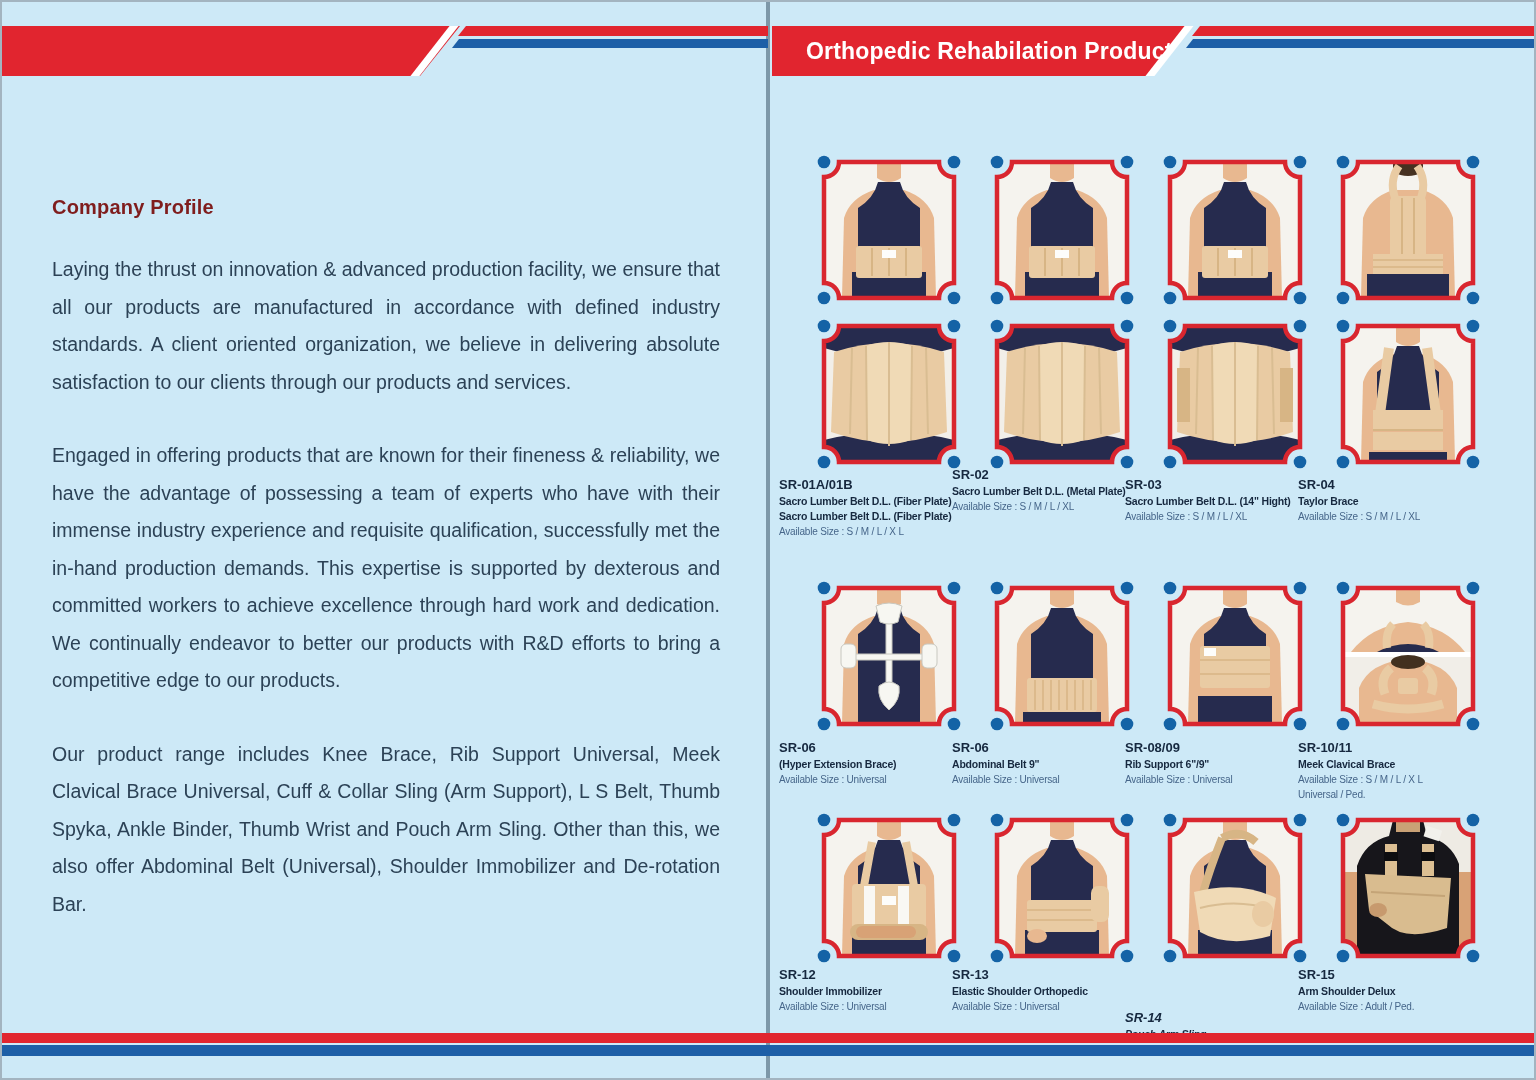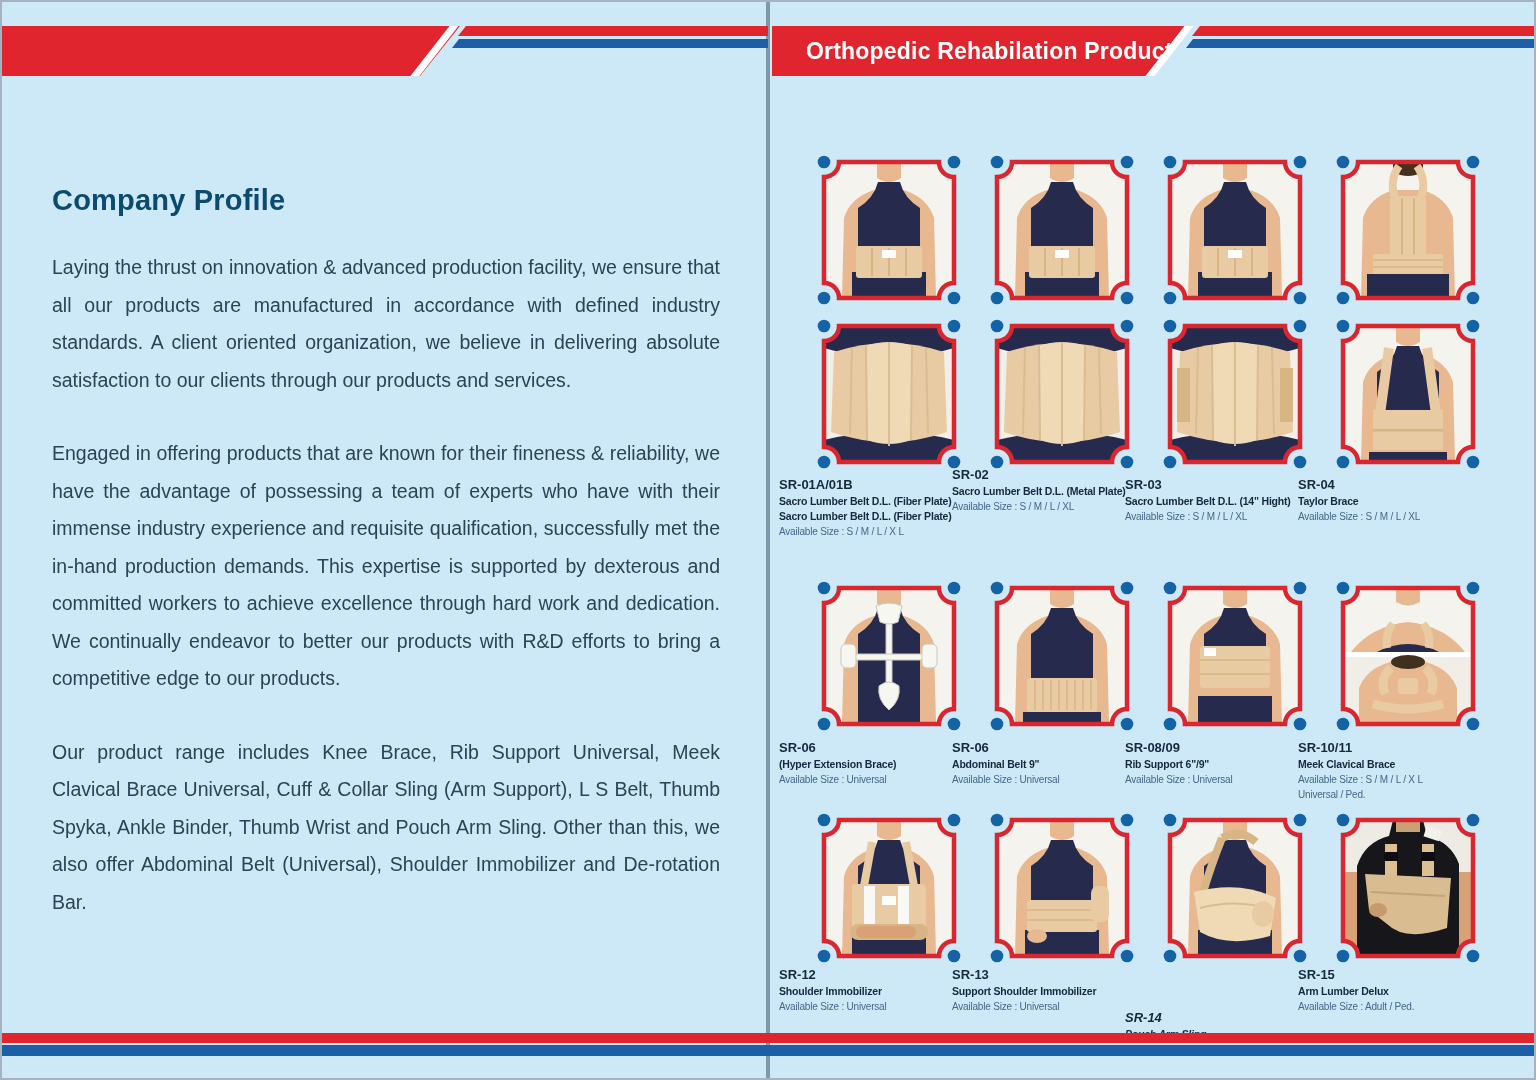--- a/index.html
+++ b/index.html
@@ -18,21 +18,21 @@
   .banner-title{color:#ffffff; font-size:23px; font-weight:bold; line-height:50px; padding-left:34px; letter-spacing:.2px;}
   .stripe{position:absolute;}
   .stripe.red{background:#e1252f;}
   .stripe.blue{background:#1d5fa7;}
   .sliver{position:absolute; width:9px; height:50px; background:#ffffff; transform:skewX(-38deg);}
   
   .bot-red{position:absolute; left:0; right:0; top:1031px; height:10px; background:#e1252f;}
   .bot-blue{position:absolute; left:0; right:0; top:1043px; height:11px; background:#1d5fa7;}
   
   .profile{position:absolute; left:50px; top:182px; width:668px; color:#2c4256;}
-  .profile h1{font-size:29px; margin:0 0 32px 0; color:#0c4a6e; letter-spacing:.2px;}
+  .profile h1{font-size:20px; margin:12px 0 32px 0; color:#7f1d1d; letter-spacing:.2px;}
   .profile p{font-size:19.5px; line-height:37.5px; text-align:justify; margin:0 0 36px 0;}
   
   .pcell{position:absolute; width:150px; height:152px;}
   .plabel{position:absolute; width:220px; text-align:left; color:#16283f;}
   .pcode{font-size:13px; font-weight:bold; line-height:18px;}
   .pname{font-size:10.5px; font-weight:bold; line-height:15px; letter-spacing:-0.2px; white-space:nowrap;}
   .psize{font-size:10px; line-height:15px; color:#46668a; letter-spacing:-0.2px; white-space:nowrap;}
 </style>
 </head>
 <body>
@@ -423,21 +423,21 @@
     <ellipse cx="50" cy="124" rx="10" ry="7" fill="#e8b890"></ellipse>
             </g>
   <path d="M25 8 H125 A15 15 0 0 0 140 23 V129 A15 15 0 0 0 125 144 H25 A15 15 0 0 0 10 129 V23 A15 15 0 0 0 25 8 Z" fill="none" stroke="#d9262f" stroke-width="4.5"></path>
   <circle cx="10" cy="8" r="6.3" fill="#1463a6"></circle>
   <circle cx="140" cy="8" r="6.3" fill="#1463a6"></circle>
   <circle cx="10" cy="144" r="6.3" fill="#1463a6"></circle>
   <circle cx="140" cy="144" r="6.3" fill="#1463a6"></circle>
   </svg></div>
         <div class="plabel" style="left: 950px; top: 964px;">
           <div class="pcode">SR-13</div>
-          <div class="pname">Support Shoulder Immobilizer</div>
+          <div class="pname">Elastic Shoulder Orthopedic</div>
           <div class="psize">Available Size : Universal</div>
         </div>
         <div class="pcell" style="left: 1158px; top: 810px;"><svg width="150" height="152" viewBox="0 0 150 152">
   <defs>
               <clipPath id="cp15">
                 <path d="M25 8 H125 A15 15 0 0 0 140 23 V129 A15 15 0 0 0 125 144 H25 A15 15 0 0 0 10 129 V23 A15 15 0 0 0 25 8 Z"></path>
               </clipPath>
             </defs>
   <g clip-path="url(#cp15)">
               <rect x="10" y="8" width="130" height="136" fill="#f5f3ee"></rect>
@@ -482,21 +482,21 @@
     <ellipse cx="45" cy="98" rx="9" ry="7" fill="#c79a6e"></ellipse>
             </g>
   <path d="M25 8 H125 A15 15 0 0 0 140 23 V129 A15 15 0 0 0 125 144 H25 A15 15 0 0 0 10 129 V23 A15 15 0 0 0 25 8 Z" fill="none" stroke="#d9262f" stroke-width="4.5"></path>
   <circle cx="10" cy="8" r="6.3" fill="#1463a6"></circle>
   <circle cx="140" cy="8" r="6.3" fill="#1463a6"></circle>
   <circle cx="10" cy="144" r="6.3" fill="#1463a6"></circle>
   <circle cx="140" cy="144" r="6.3" fill="#1463a6"></circle>
   </svg></div>
         <div class="plabel" style="left: 1296px; top: 964px;">
           <div class="pcode">SR-15</div>
-          <div class="pname">Arm Lumber Delux</div>
+          <div class="pname">Arm Shoulder Delux</div>
           <div class="psize">Available Size : Adult / Ped.</div>
         </div>
       </div>
   </div>
 
   <div class="bot-red"></div>
   <div class="bot-blue"></div>
 </div>
 
 </body></html>

